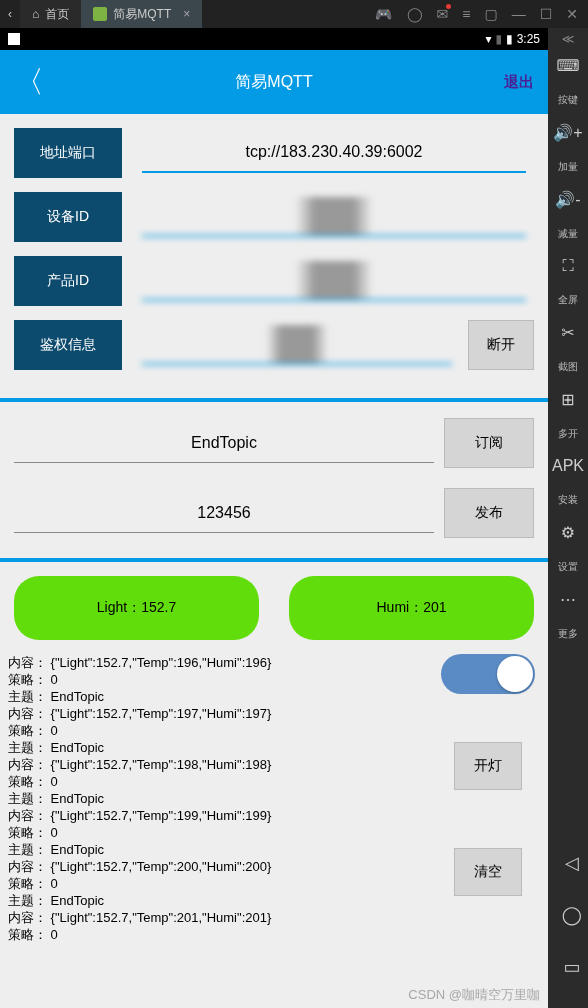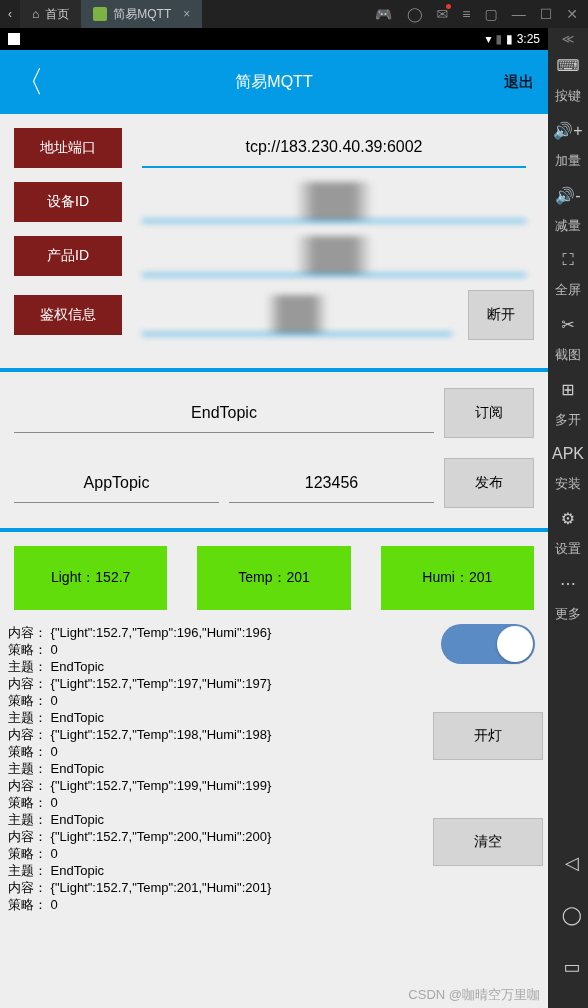--- a/index.html
+++ b/index.html
@@ -17,64 +17,64 @@
 .top-tabs .right-icons .dot { position: relative; }
 .top-tabs .right-icons .dot::after { content:''; position:absolute; top:-2px; right:-3px; width:5px; height:5px; background:#e53935; border-radius:50%; }
 
 
 .main { display: flex; height: calc(1008px - 28px); }
 .emulator { width: 548px; background: #eee; position: relative; }
 .sidebar { width: 40px; background: #2b2b2b; color: #bbb; font-size: 10px; display: flex; flex-direction: column; align-items: center; }
 .sidebar .collapse { height: 22px; color: #888; font-size: 12px; display:flex; align-items:center; }
 .sidebar .side-item { width: 40px; padding: 6px 0 10px; text-align: center; cursor: pointer; }
 .sidebar .side-item .si-ico { font-size: 16px; color: #ccc; display:block; }
-.sidebar .side-item .si-lbl { font-size: 13px; margin-top: 12px; display:block; }
+.sidebar .side-item .si-lbl { font-size: 10px; margin-top: 18px; display:block; }
 
 
 .status-bar { height: 22px; background: #000; color: #fff; display: flex; align-items: center; padding: 0 8px; font-size: 12px; }
 .status-bar .sb-left { width:12px; height:12px; background:#fff; }
 .status-bar .sb-right { margin-left: auto; display: flex; align-items: center; gap: 4px; }
 
 
 .app-header { height: 64px; background: #039be5; display: flex; align-items: center; padding: 0 14px; }
 .app-header .back { color: #fff; font-size: 30px; font-weight: 200; }
 .app-header .title { flex: 1; text-align: center; color: #fff; font-size: 16px; }
-.app-header .exit { color: #0f172a; font-size: 15px; font-weight: bold; }
+.app-header .exit { color: #4c1d95; font-size: 15px; font-weight: bold; }
 
 
 .content { background: #eee; height: calc(100% - 86px); overflow: hidden; }
 
 
 .config { padding: 14px 14px 8px; }
 .config .row { display: flex; align-items: center; margin-bottom: 14px; }
-.config .row .label-btn { width: 108px; height: 40px; background: #7f1d1d; color: #fff; display: flex; align-items: center; justify-content: center; font-size: 14px; }
+.config .row .label-btn { width: 108px; height: 50px; background: #0c4a6e; color: #fff; display: flex; align-items: center; justify-content: center; font-size: 14px; }
 .config .row .input-wrap { flex: 1; margin-left: 20px; height: 40px; border-bottom: 2px solid #039be5; display: flex; align-items: center; justify-content: center; font-size: 16px; margin-right: 8px; }
 .config .row .input-wrap.blur { filter: blur(3px); background: linear-gradient(90deg, transparent 40%, #999 45%, #999 55%, transparent 60%); color: transparent; }
 .config .row .action-btn { width: 66px; height: 50px; background: #d5d5d5; border: 1px solid #bbb; display: flex; align-items: center; justify-content: center; font-size: 14px; margin-left: 8px; }
 
 .hr { height: 4px; background: #039be5; margin: 6px 0; }
 
 
 .sp { padding: 10px 14px 0; }
 .sp .row2 { display: flex; align-items: center; margin-bottom: 20px; }
 .sp .row2 .f { flex: 1; height: 40px; border-bottom: 1px solid #888; display: flex; align-items: center; justify-content: center; font-size: 16px; margin-right: 10px; }
 .sp .row2 .action-btn { width: 90px; height: 50px; background: #d5d5d5; border: 1px solid #bbb; display: flex; align-items: center; justify-content: center; font-size: 14px; }
 
 
 .sensors { display: flex; gap: 30px; padding: 8px 14px 14px; }
-.sensors .box { flex: 1; height: 64px; background: #7cb342; background: #66cc00; display: flex; align-items: center; justify-content: center; font-size: 14px; color: #000; }
+.sensors .box { flex: 1; height: 64px; background: #7cb342; background: #66cc00; display: flex; align-items: center; justify-content: center; font-size: 14px; color: #000; border-radius: 25px; }
 .sensors .box { background: #5fdc0b; background: #62d90a; background: #61dd0b; }
 
 
 .log-area { display: flex; padding: 0 8px; }
 .log { flex: 1; font-size: 13px; line-height: 17px; color: #000; }
 .log-side { width: 104px; display: flex; flex-direction: column; align-items: center; gap: 14px; }
 .toggle { width: 94px; height: 40px; background: #5b8bc5; border-radius: 20px; position: relative; }
 .toggle .knob { position: absolute; right: 2px; top: 2px; width: 36px; height: 36px; background: #fff; border-radius: 50%; box-shadow: 0 1px 3px rgba(0,0,0,0.3); }
-.side-btn { width: 110px; height: 48px; background: #d5d5d5; border: 1px solid #bbb; display: flex; align-items: center; justify-content: center; font-size: 14px; }
+.side-btn { width: 68px; height: 48px; background: #d5d5d5; border: 1px solid #bbb; display: flex; align-items: center; justify-content: center; font-size: 14px; }
 
 
 .watermark { position: absolute; right: 48px; bottom: 4px; color: rgba(120,120,120,0.6); font-size: 13px; }
 
 
 .navkeys { position: absolute; right: 6px; bottom: 30px; display: flex; flex-direction: column; gap: 30px; color: #ccc; font-size: 18px; align-items: center; }
 </style>
 </head>
 <body>
 
@@ -143,31 +143,29 @@
       </div>
 
       <div class="hr"></div>
 
       <div class="sp">
         <div class="row2">
           <div class="f">EndTopic</div>
           <div class="action-btn">订阅</div>
         </div>
         <div class="row2">
-          <div class="f">AppTopic</div>
           <div class="f">123456</div>
           <div class="action-btn">发布</div>
         </div>
       </div>
 
       <div class="hr"></div>
 
       <div class="sensors">
         <div class="box">Light：152.7</div>
-        <div class="box">Temp：201</div>
         <div class="box">Humi：201</div>
       </div>
 
       <div class="log-area">
         <div class="log" id="log">
             <div>内容： {"Light":152.7,"Temp":196,"Humi":196}</div>
             <div>策略： 0</div>
             <div>主题： EndTopic</div>
             <div>内容： {"Light":152.7,"Temp":197,"Humi":197}</div>
             <div>策略： 0</div>

